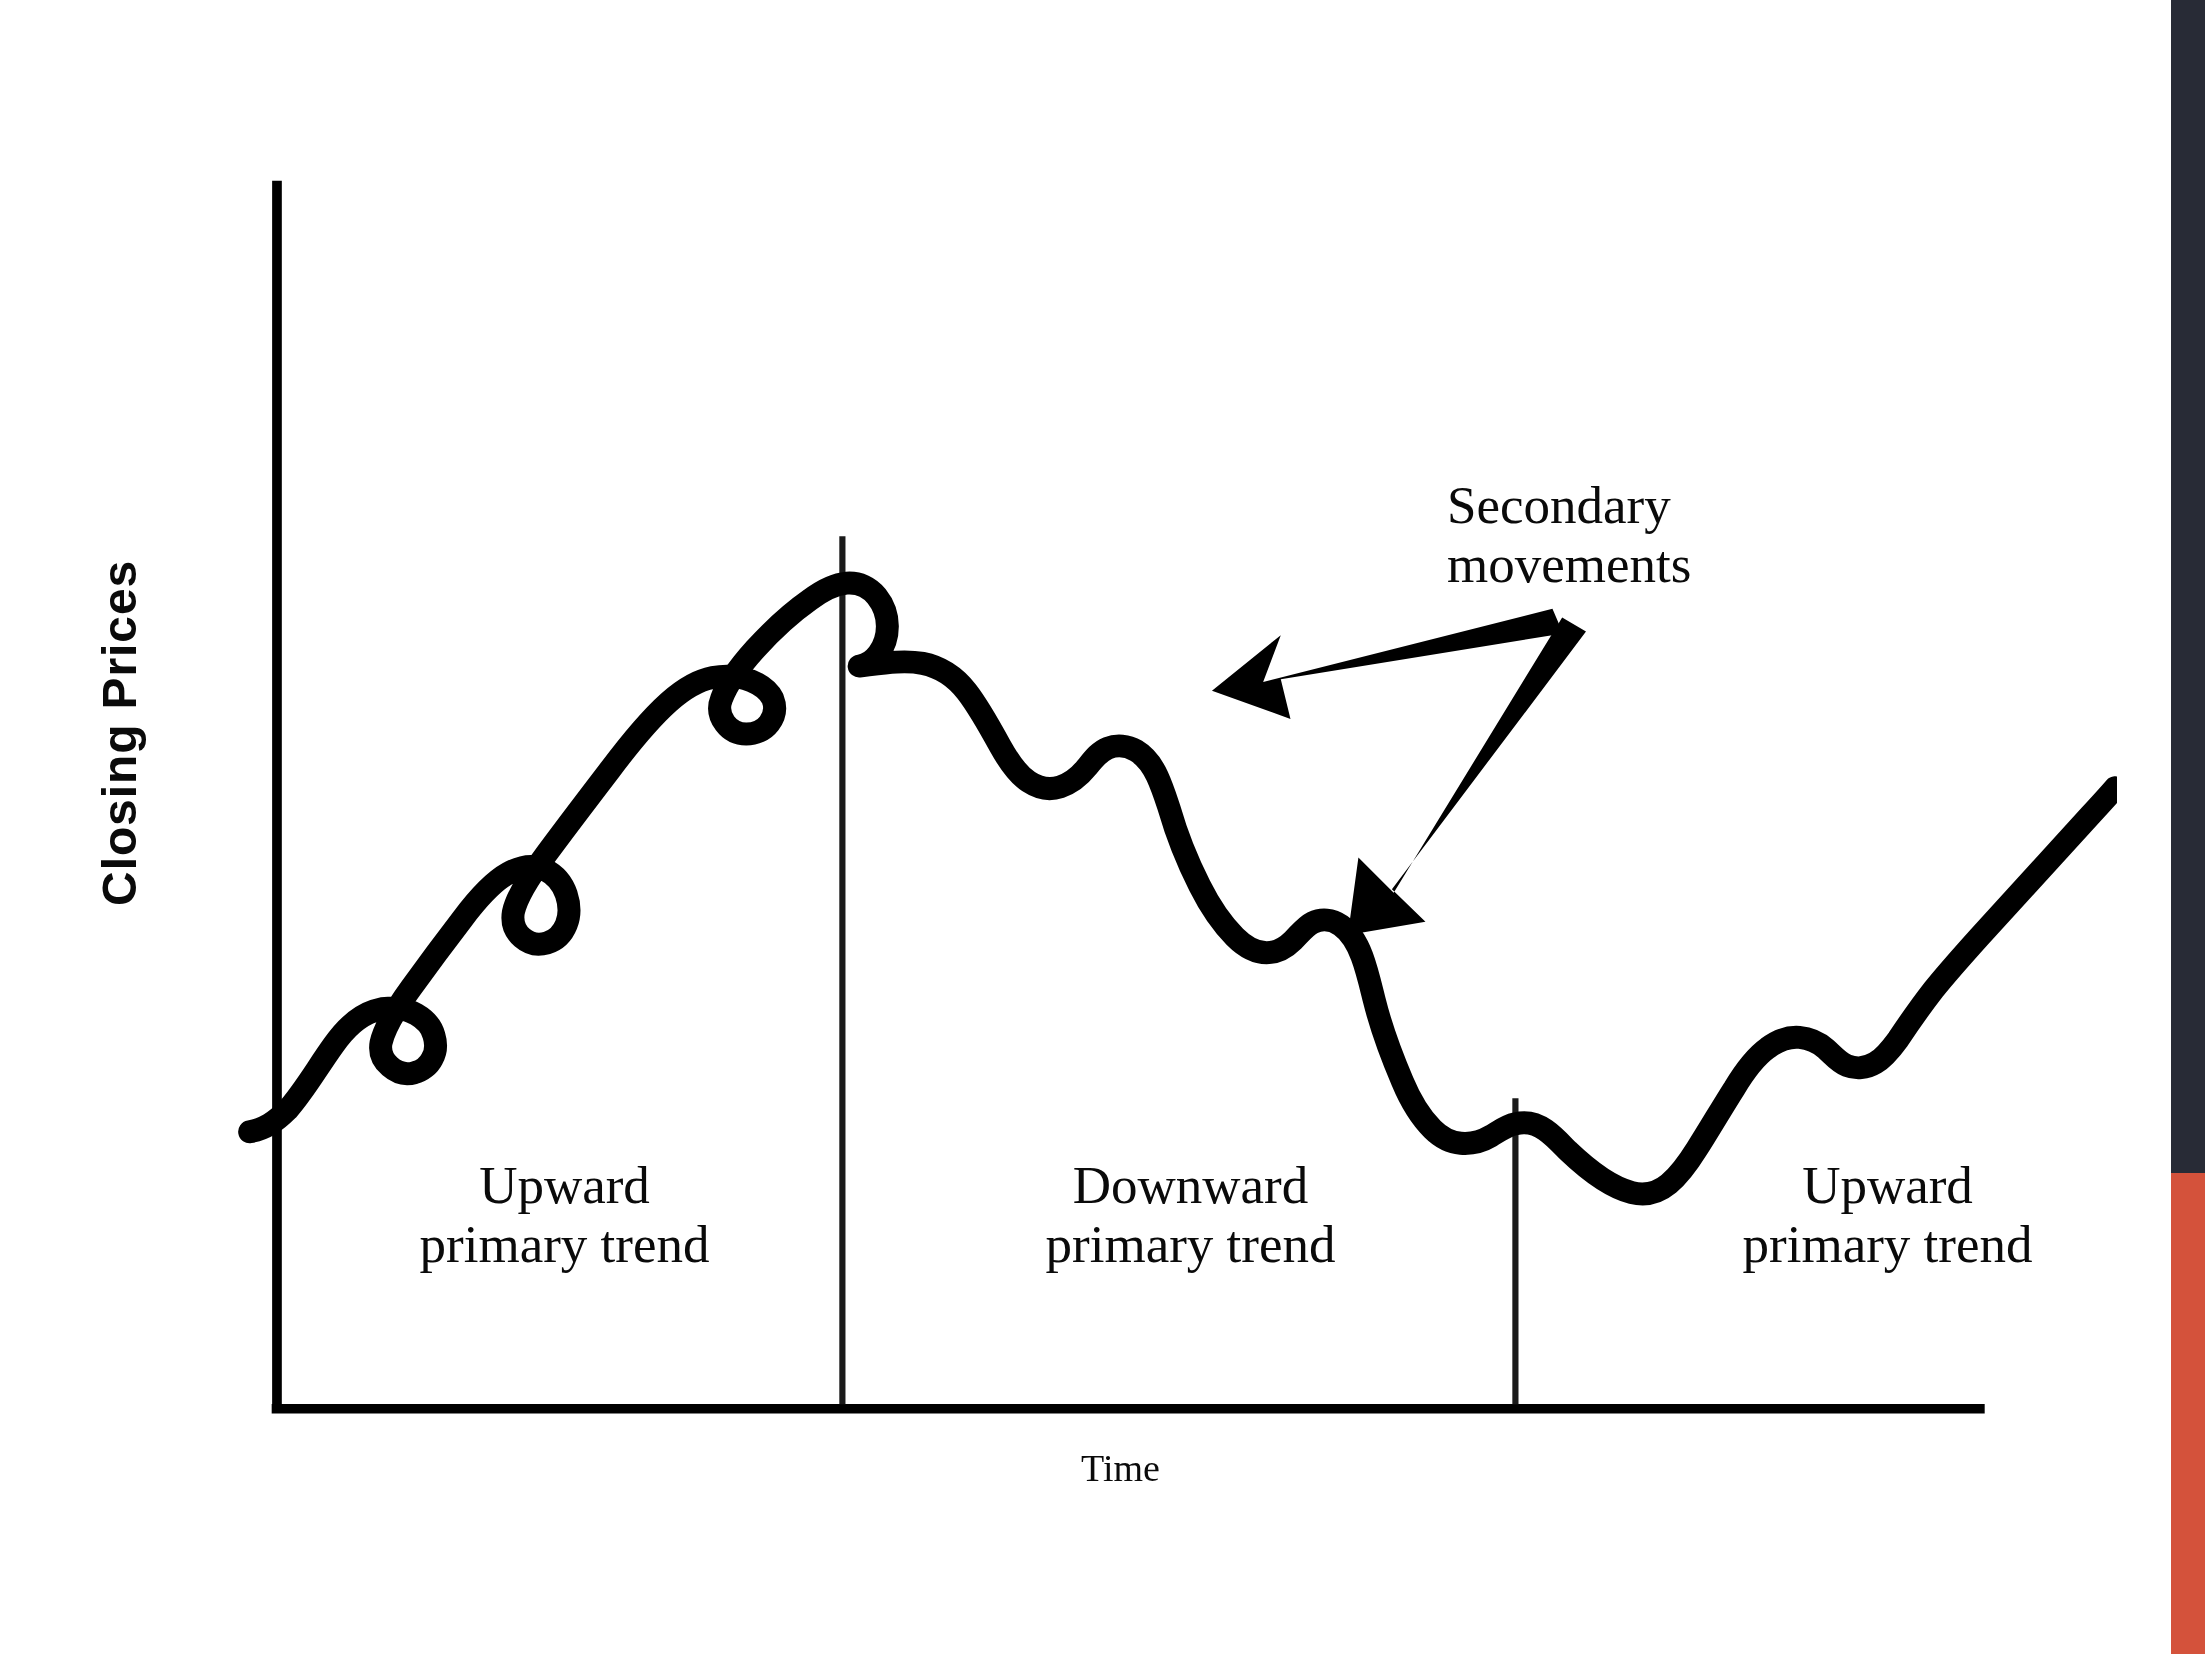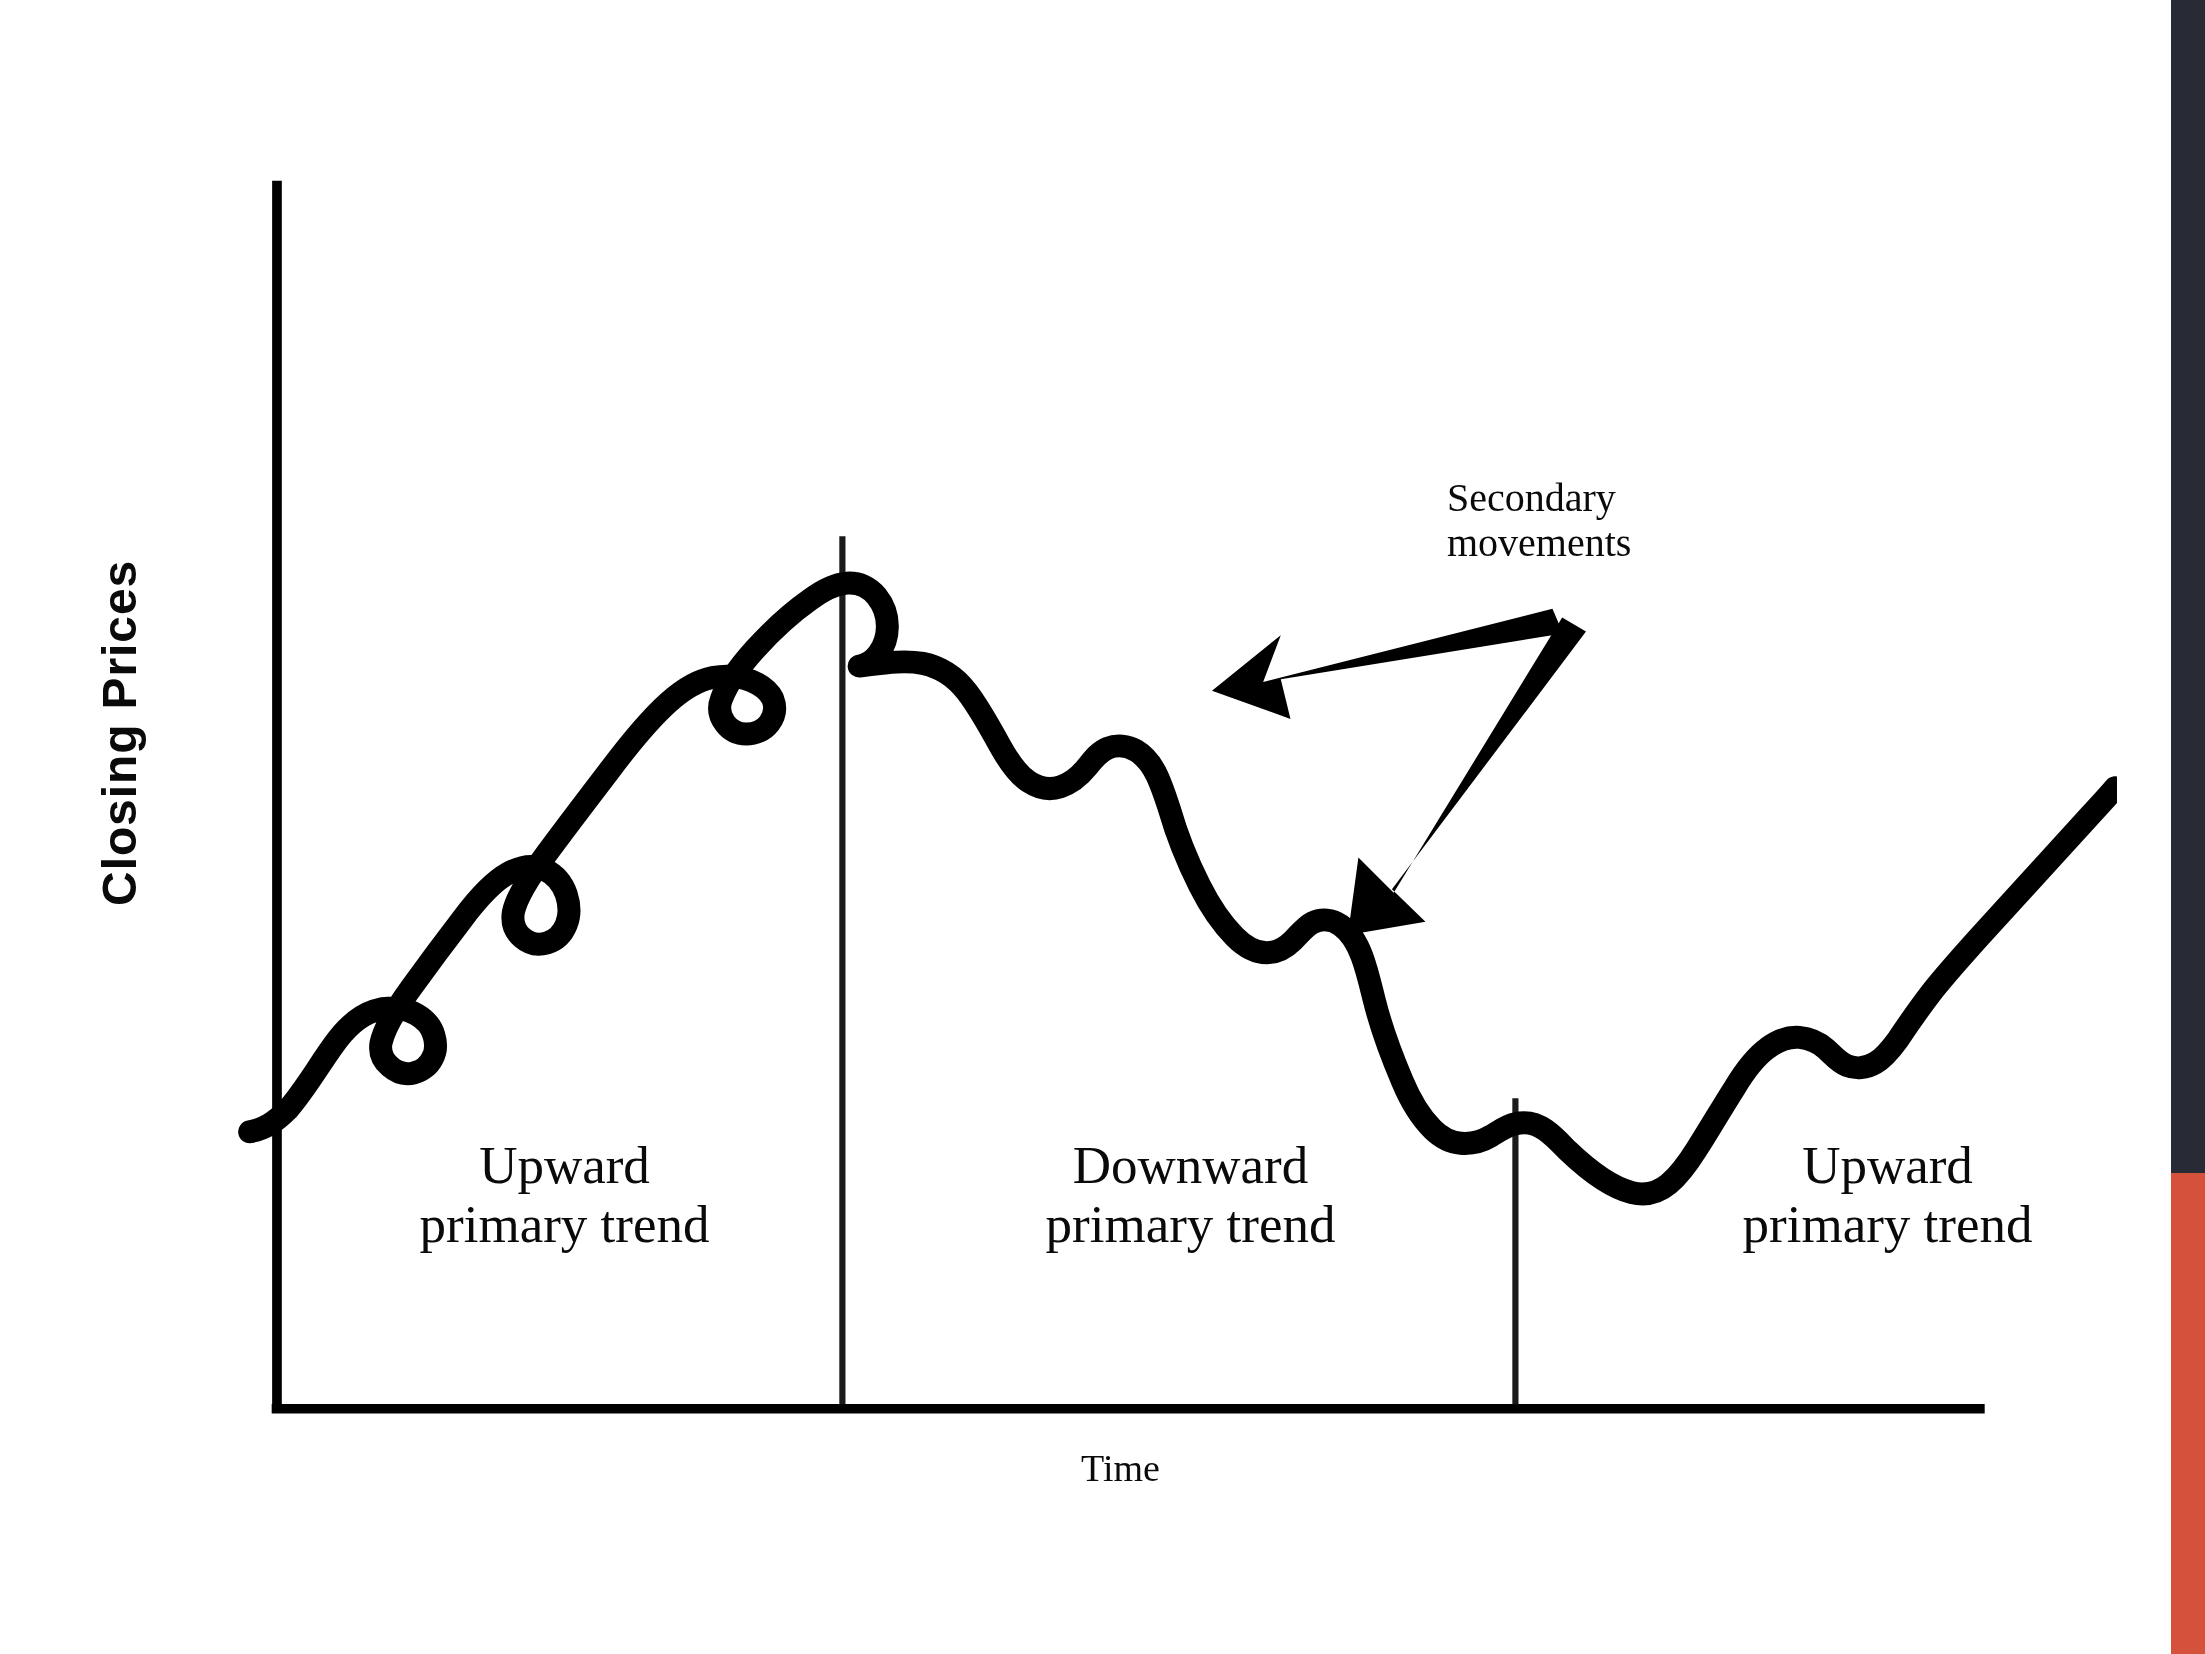--- a/index.html
+++ b/index.html
@@ -75,30 +75,31 @@
     left: 935px;
     top: 1447px;
     width: 371px;
     text-align: center;
     font-size: 38px;
   }
 
   .segment-label {
     font-size: 53px;
     text-align: center;
+    margin-top: 20px;
   }
   #segment-label-1 { left: 300px;  top: 1136px; width: 529px; }
   #segment-label-2 { left: 926px; top: 1136px; width: 529px; }
   #segment-label-3 { left: 1623px; top: 1136px; width: 529px; }
 
   #annotation-secondary {
     left: 1447px;
     top: 476px;
     width: 529px;
-    font-size: 40px;
+    font-size: 53px;
     text-align: left;
   }
 </style>
 </head>
 <body>
 
 <div id="slide" style="background: rgb(255, 255, 255);">
 
   <div id="figure">
     <svg viewBox="0 0 2400 1875" xmlns="http://www.w3.org/2000/svg">

